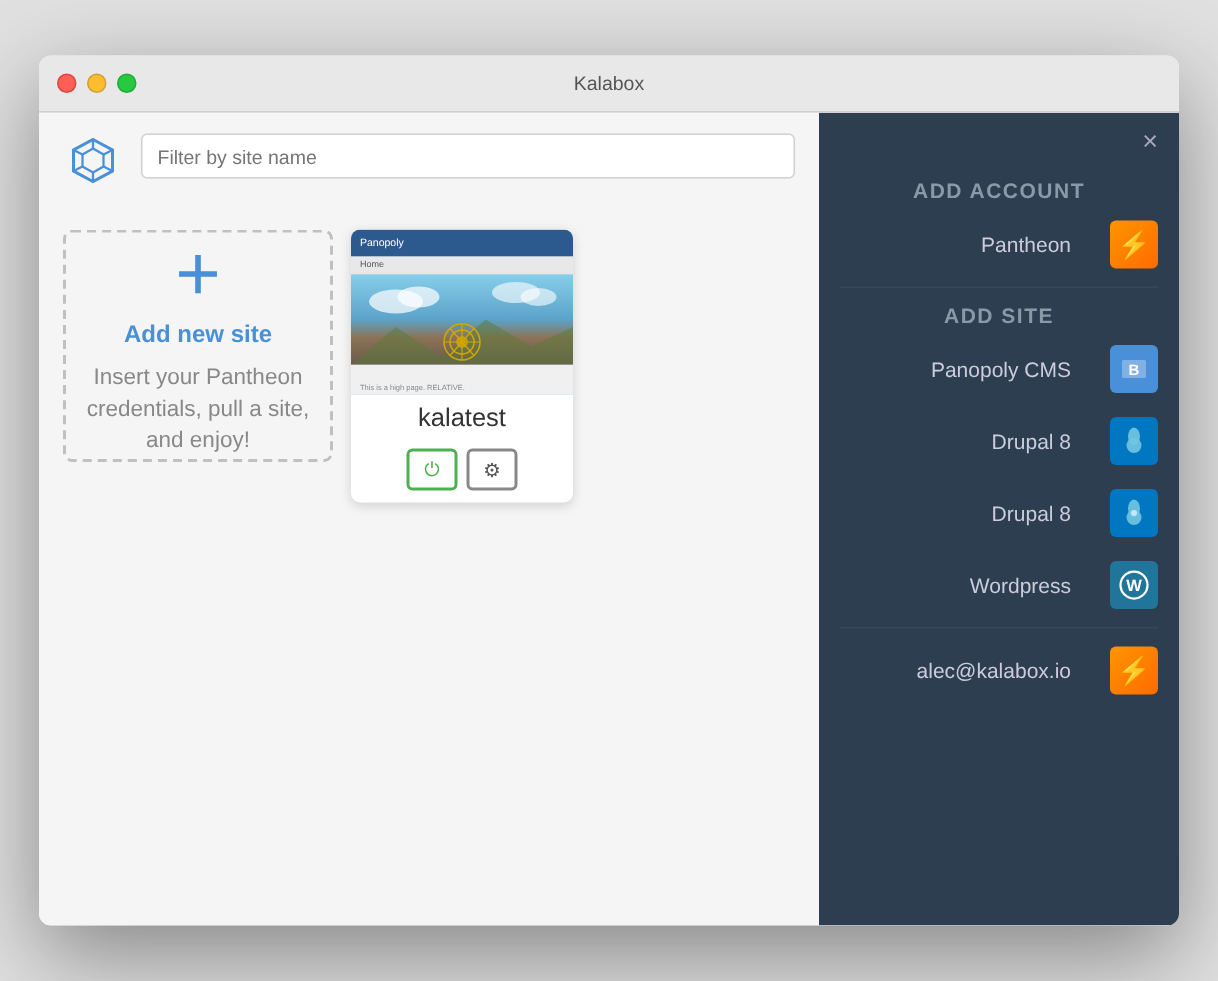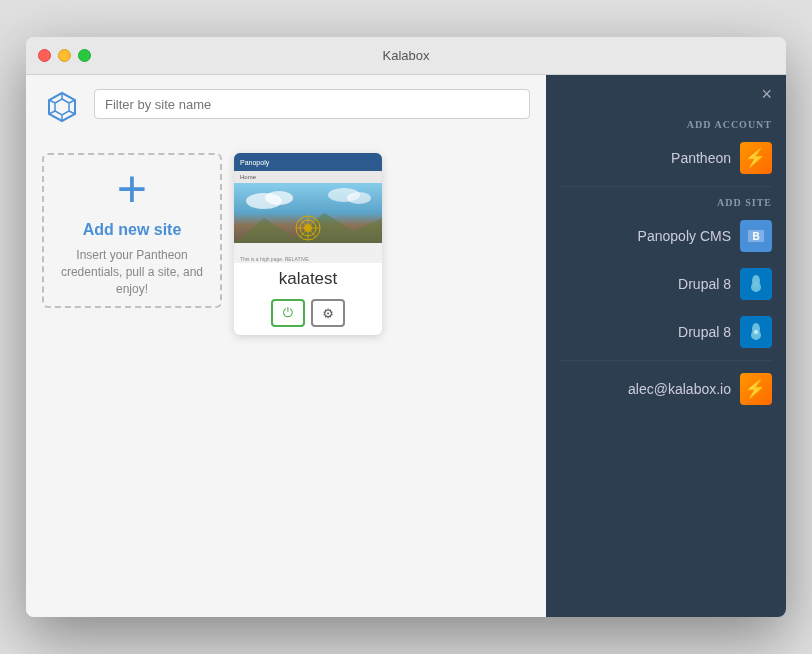--- a/index.html
+++ b/index.html
@@ -136,21 +136,21 @@
     }
 
     .add-site-title {
       font-size: 16px;
       color: #4a90d9;
       font-weight: 600;
       margin-bottom: 8px;
     }
 
     .add-site-desc {
-      font-size: 12px;
+      font-size: 15px;
       color: #888;
       line-height: 1.4;
     }
 
     
     .site-card {
       width: 148px;
       border-radius: 6px;
       overflow: hidden;
       background: white;
@@ -276,36 +276,35 @@
     .close-btn {
       color: #aab;
       font-size: 18px;
       cursor: pointer;
       background: none;
       border: none;
       line-height: 1;
     }
 
     .section-label {
-      font-size: 10px;
+      font-size: 14px;
       font-weight: 700;
       color: #8899aa;
       letter-spacing: 1px;
-      text-align: right;
+      text-align: center;
       padding: 6px 14px 4px;
       text-transform: uppercase;
-      font-family: Liberation Serif, serif;
     }
 
     .account-item {
       display: flex;
       align-items: center;
       justify-content: flex-end;
       padding: 8px 14px;
-      gap: 9px;
+      gap: 26px;
       cursor: pointer;
     }
 
     .account-label {
       font-size: 14px;
       color: #ccd;
       text-align: right;
     }
 
     .account-icon {
@@ -494,20 +493,29 @@
         <span class="account-label">Drupal 8</span>
         <div class="account-icon icon-drupal8">
           <svg width="22" height="22" viewBox="0 0 22 22">
             <circle cx="11" cy="14" r="5" fill="#72c5e2" opacity="0.9"></circle>
             <ellipse cx="11" cy="8" rx="4" ry="6" fill="#72c5e2" opacity="0.9"></ellipse>
             <circle cx="11" cy="11" r="2" fill="white" opacity="0.6"></circle>
           </svg>
         </div>
       </div>
 
+      <div class="account-item">
+        <span class="account-label">Wordpress</span>
+        <div class="account-icon icon-wordpress">
+          <svg width="22" height="22" viewBox="0 0 22 22">
+            <circle cx="11" cy="11" r="9" fill="none" stroke="white" stroke-width="1.5"></circle>
+            <text x="11" y="15" text-anchor="middle" fill="white" font-size="11" font-weight="bold">W</text>
+          </svg>
+        </div>
+      </div>
 
       <div class="divider"></div>
 
       <div class="account-item">
         <span class="account-label">alec@kalabox.io</span>
         <div class="account-icon icon-user">
           <span class="bolt">⚡</span>
         </div>
       </div>
 

